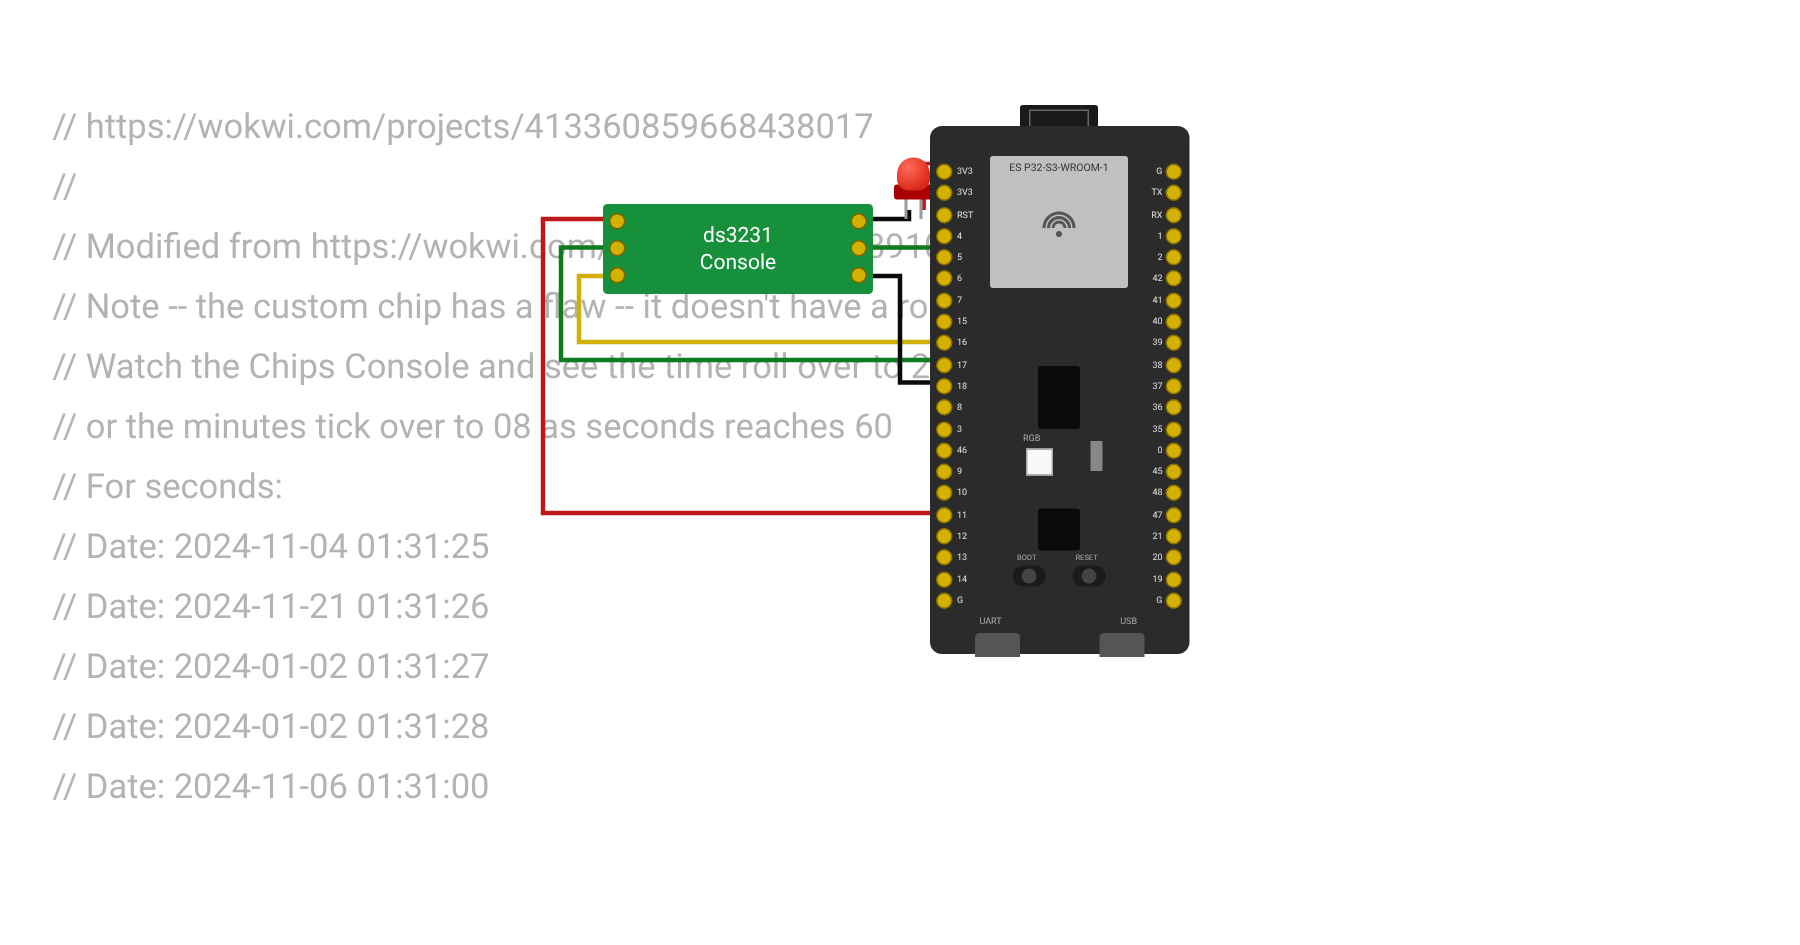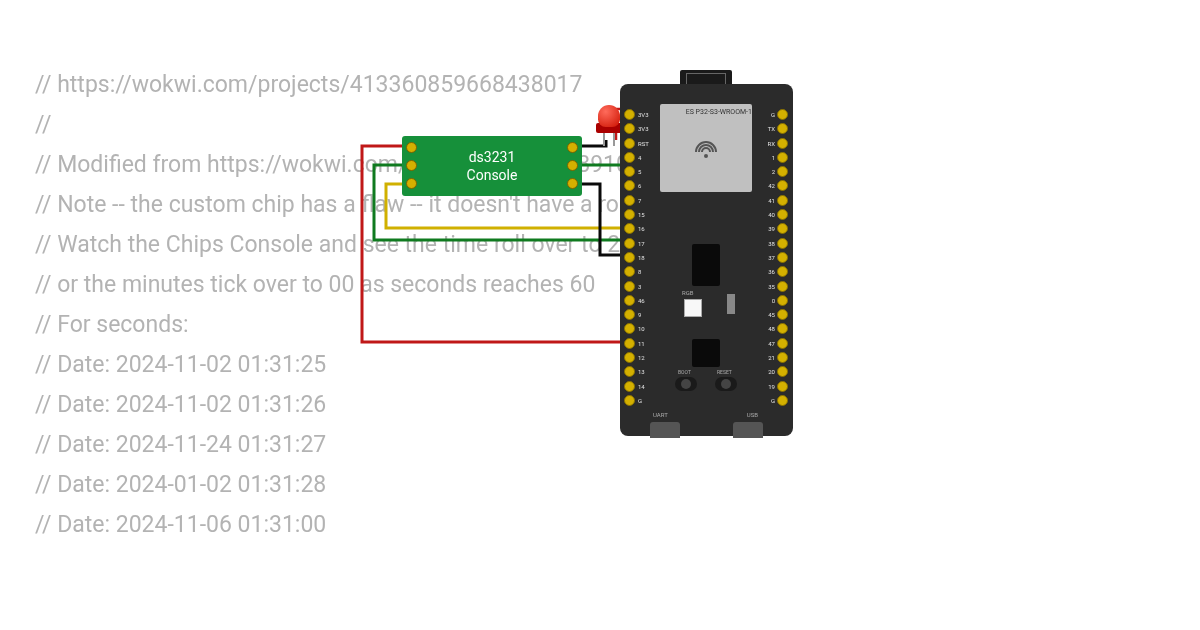--- a/index.html
+++ b/index.html
@@ -89,21 +89,21 @@
   .shield {
     position: absolute;
     left: 40px; top: 20px;
     width: 92px; height: 88px;
     background: #c0c0c0;
     border-radius: 2px;
   }
   .shield-text {
     position: absolute;
     top: 4px; left: 0; right: 0;
-    text-align: right;
+    text-align: center;
     font-size: 7px;
     color: #333;
   }
   .swirl-icon {
     position: absolute;
     left: 30px; top: 32px;
     width: 32px; height: 32px;
   }
   .black-chip {
     position: absolute;
@@ -228,25 +228,25 @@
 </style>
 </head>
 <body>
 
 <div class="code-block">
 <span>// https://wokwi.com/projects/413360859668438017</span>
 <span>//</span>
 <span>// Modified from https://wokwi.com/projects/405471891021837313</span>
 <span>// Note -- the custom chip has a flaw -- it doesn't have a rollover counting.</span>
 <span>// Watch the Chips Console and see the time roll over to 2020</span>
-<span>// or the minutes tick over to 00 as seconds reaches 60</span>
+<span>// or the minutes tick over to 08 as seconds reaches 60</span>
 <span>// For seconds:</span>
-<span>// Date: 2024-11-02 01:31:25</span>
-<span>// Date: 2024-11-02 01:31:26</span>
-<span>// Date: 2024-11-24 01:31:27</span>
+<span>// Date: 2024-11-04 01:31:25</span>
+<span>// Date: 2024-11-21 01:31:26</span>
+<span>// Date: 2024-01-02 01:31:27</span>
 <span>// Date: 2024-01-02 01:31:28</span>
 <span>// Date: 2024-11-06 01:31:00</span>
 </div>
 
 <div class="diagram-layer">
 
   <svg class="wires">
 
     <path d="M 404 165 L 374 165 L 374 240 L 624 240" stroke="#0f7a1f" stroke-width="3" fill="none"></path>
 

